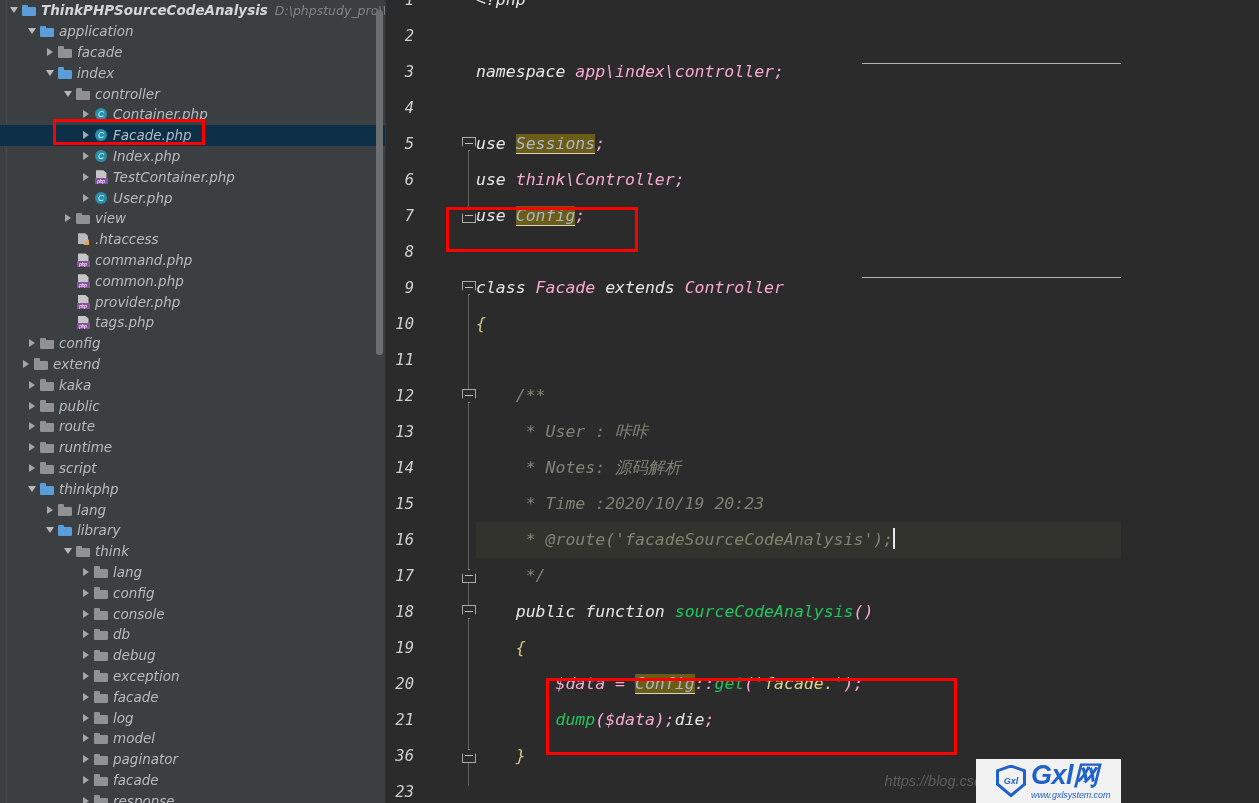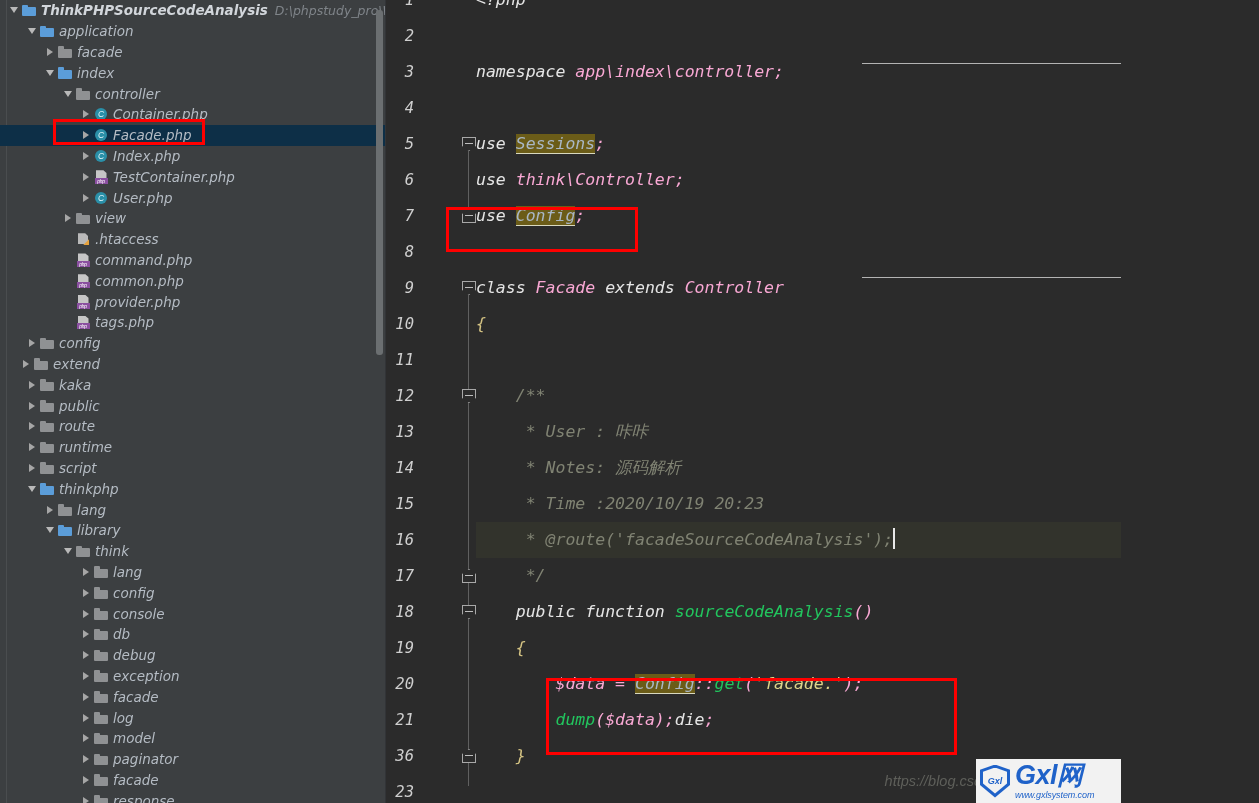--- a/index.html
+++ b/index.html
@@ -211,21 +211,21 @@
   }
   #wm-url {
     position: absolute; right: 72px; bottom: 14px;
     font-family: "Liberation Sans", sans-serif;
     font-size: 14.5px; color: #5e5f5a; white-space: nowrap;
   }
   #wm-badge {
     position: absolute; right: 0; bottom: 0;
     width: 145px; height: 44px;
     background: #f2f2f2;
-    display: flex; align-items: center; padding-left: 4px;
+    display: flex; align-items: center; padding-left: 20px;
   }
   #wm-shield {
     width: 30px; height: 33px;
     background: #1f62c9;
     clip-path: polygon(50% 0, 100% 16%, 100% 62%, 50% 100%, 0 62%, 0 16%);
     position: relative; flex: 0 0 auto;
   }
   #wm-shield::after {
     content: ""; position: absolute; left: 3px; top: 3px;
     width: 24px; height: 26px; background: #f2f2f2;

